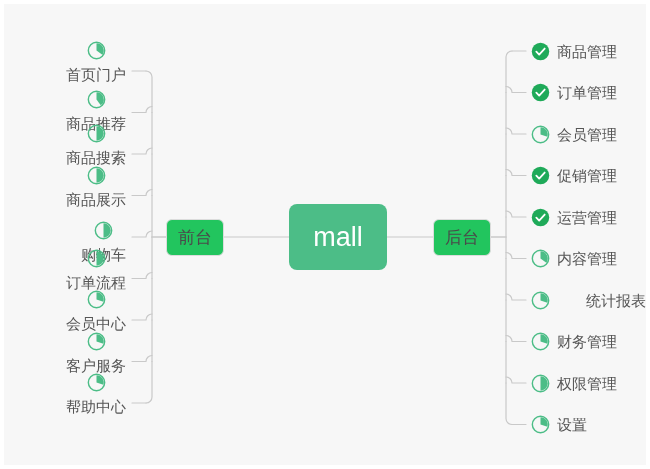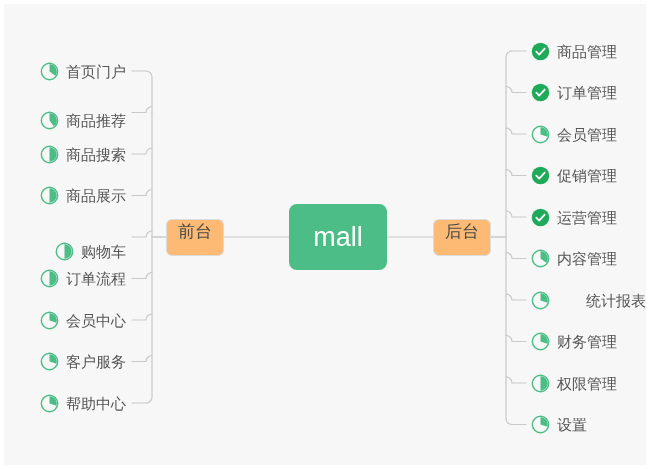--- a/index.html
+++ b/index.html
@@ -48,25 +48,25 @@
     letter-spacing: 0px;
     line-height: 1;
   }
 
   
   .branch-box {
     position: absolute;
     top: 215px;
     width: 58px;
     height: 37px;
-    background: #fdba74;
+    background: #22c55e;
     border: 1px solid #dcdcdc;
     border-radius: 6px;
     display: flex;
-    align-items: flex-start;
+    align-items: center;
     justify-content: center;
     color: #4a4a4a;
     font-size: 17px;
     box-sizing: border-box;
   }
   .branch-box.left  { left: 162px; }
   .branch-box.right { left: 429px; }
 
   
   .leaf {
@@ -74,21 +74,21 @@
     height: 22px;
     display: flex;
     align-items: center;
     gap: 7px;
     font-size: 15px;
     color: #555555;
     white-space: nowrap;
   }
   .leaf.left-leaf {
     right: 520px;           
-    flex-direction: row;
+    flex-direction: column;
     justify-content: flex-end;
   }
   .leaf.right-leaf {
     left: 527px;
     flex-direction: row;
     justify-content: flex-start;
   }
   .leaf-label { line-height: 1; }
 
   

